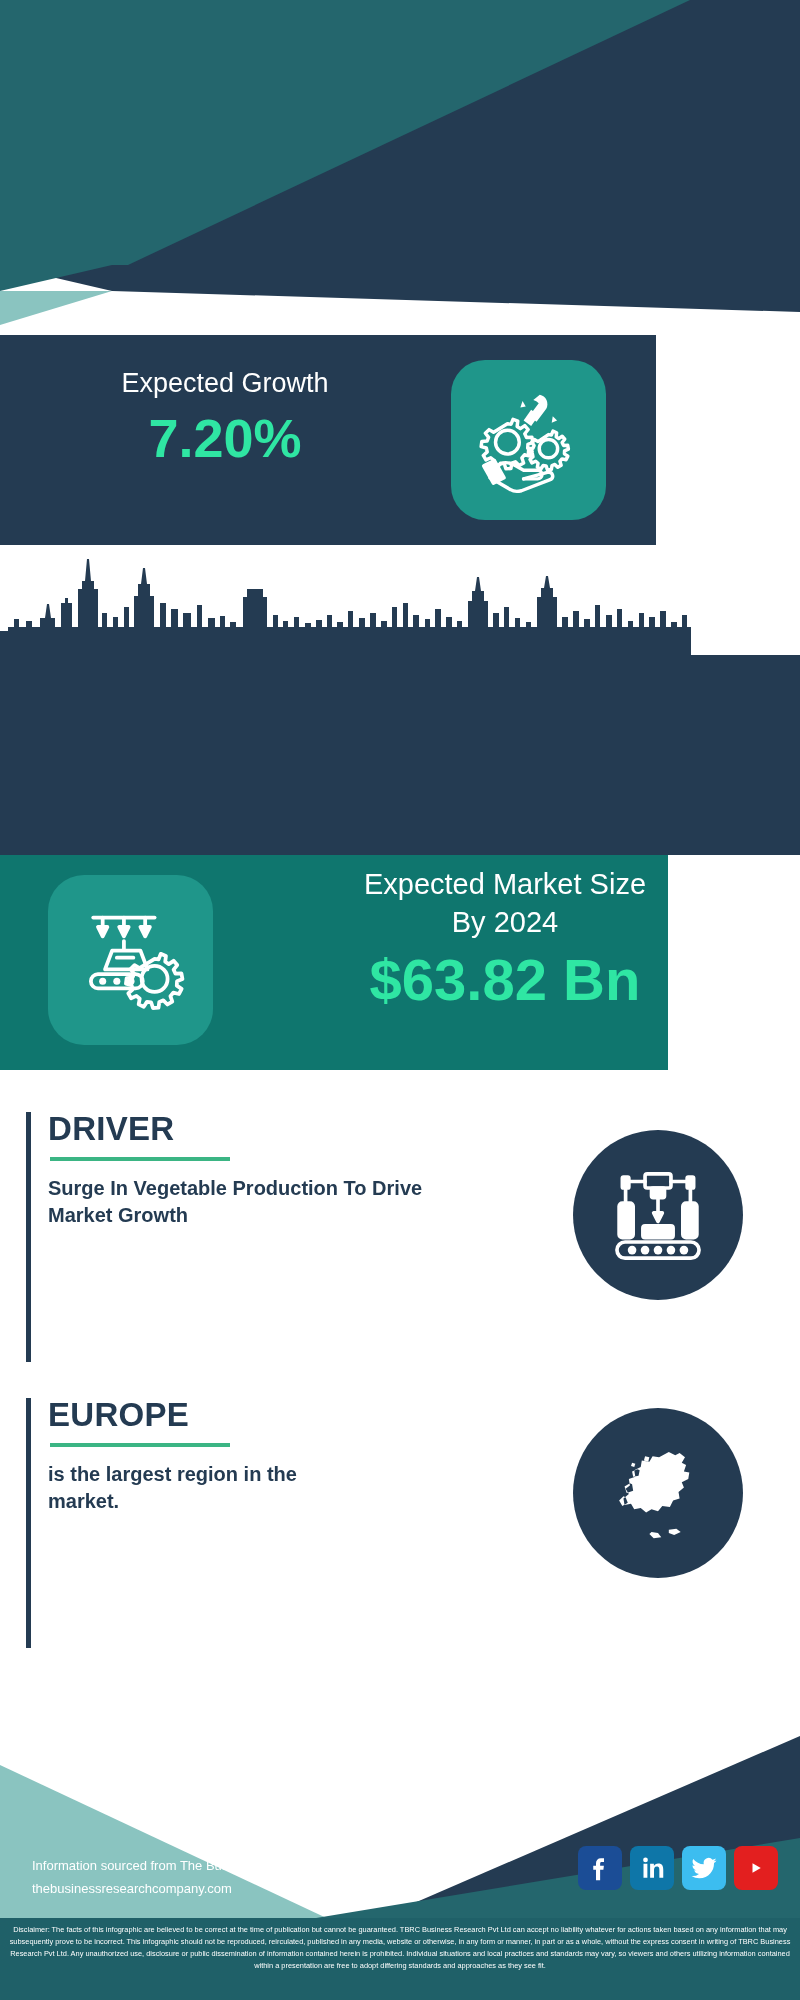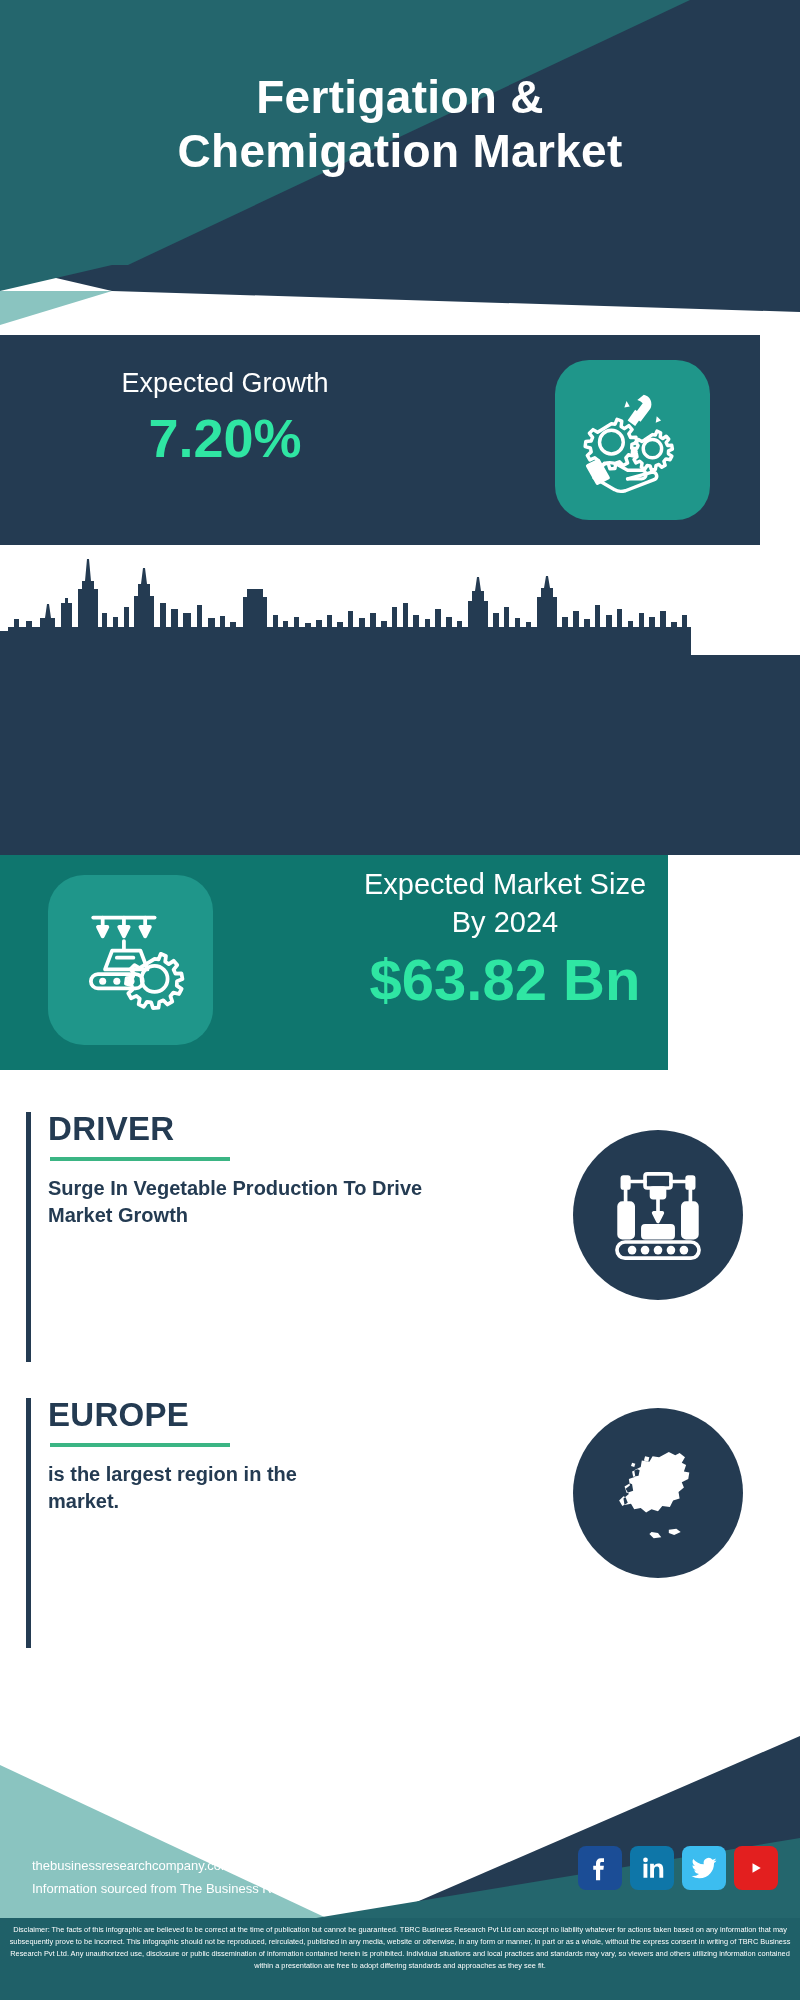--- a/index.html
+++ b/index.html
@@ -39,21 +39,21 @@
     background:#24666d;
     clip-path: polygon(0 0, 112px 0, 0 26px);
   }
   .subdiag-light {
     position:absolute; left:0; top:0; width:800px; height:70px;
     background:#8ac4c0;
     clip-path: polygon(0 26px, 112px 26px, 0 60px);
   }
 
   
-  .growth { position:absolute; left:0; top:335px; width:760px; height:210px; background:#243b52; }
+  .growth { position:absolute; left:0; top:335px; width:656px; height:210px; background:#243b52; }
   .growth-text { position:absolute; left:30px; top:30px; width:390px; text-align:center; }
   .growth-label { color:#ffffff; font-size:27px; line-height:1.35; font-weight:normal; }
   .growth-value { color:#2fe6a3; font-size:54px; font-weight:bold; margin-top:10px; line-height:1; }
   .tile {
     position:absolute; right:50px; top:25px; width:155px; height:160px;
     background:#1f968a; border-radius:34px;
     display:flex; align-items:center; justify-content:center;
   }
   .tile svg { width:108px; height:108px; }
 
@@ -122,24 +122,20 @@
     z-index:8;
   }
 </style>
 </head>
 <body>
 
 <div class="page">
 
   <div class="header">
     <div class="header-diag"></div>
-  </div>
-  <div class="header-title">
-    <div>Fertigation &amp;</div>
-    <div>Chemigation Market</div>
   </div>
 
   <div class="subdiag-wrap">
     <div class="subdiag-dark"></div>
     <div class="subdiag-teal"></div>
     <div class="subdiag-light"></div>
   </div>
 
   <div class="growth">
     <div class="growth-text">
@@ -266,22 +262,22 @@
     </div>
 
   </div>
 
   <div class="footer">
     <div class="f-navy2"></div>
     <div class="f-light"></div>
     <div class="f-teal2"></div>
 
     <div class="f-src">
+      <div>Information sourced from The Business Research Company</div>
       <div>thebusinessresearchcompany.com</div>
-      <div>Information sourced from The Business Research Company</div>
     </div>
 
     <div class="socials">
       <div class="soc soc-fb">
         <svg viewBox="0 0 24 24">
           <path fill="#ffffff" d="M15.2 4.2h-2.5c-2.4 0-3.9 1.6-3.9 4v2H6.6v3.1h2.2v8.4h3.3v-8.4h2.6l.4-3.1h-3V8.6c0-.9.2-1.4 1.4-1.4h1.7z"></path>
         </svg>
       </div>
       <div class="soc soc-li">
         <svg viewBox="0 0 24 24">

